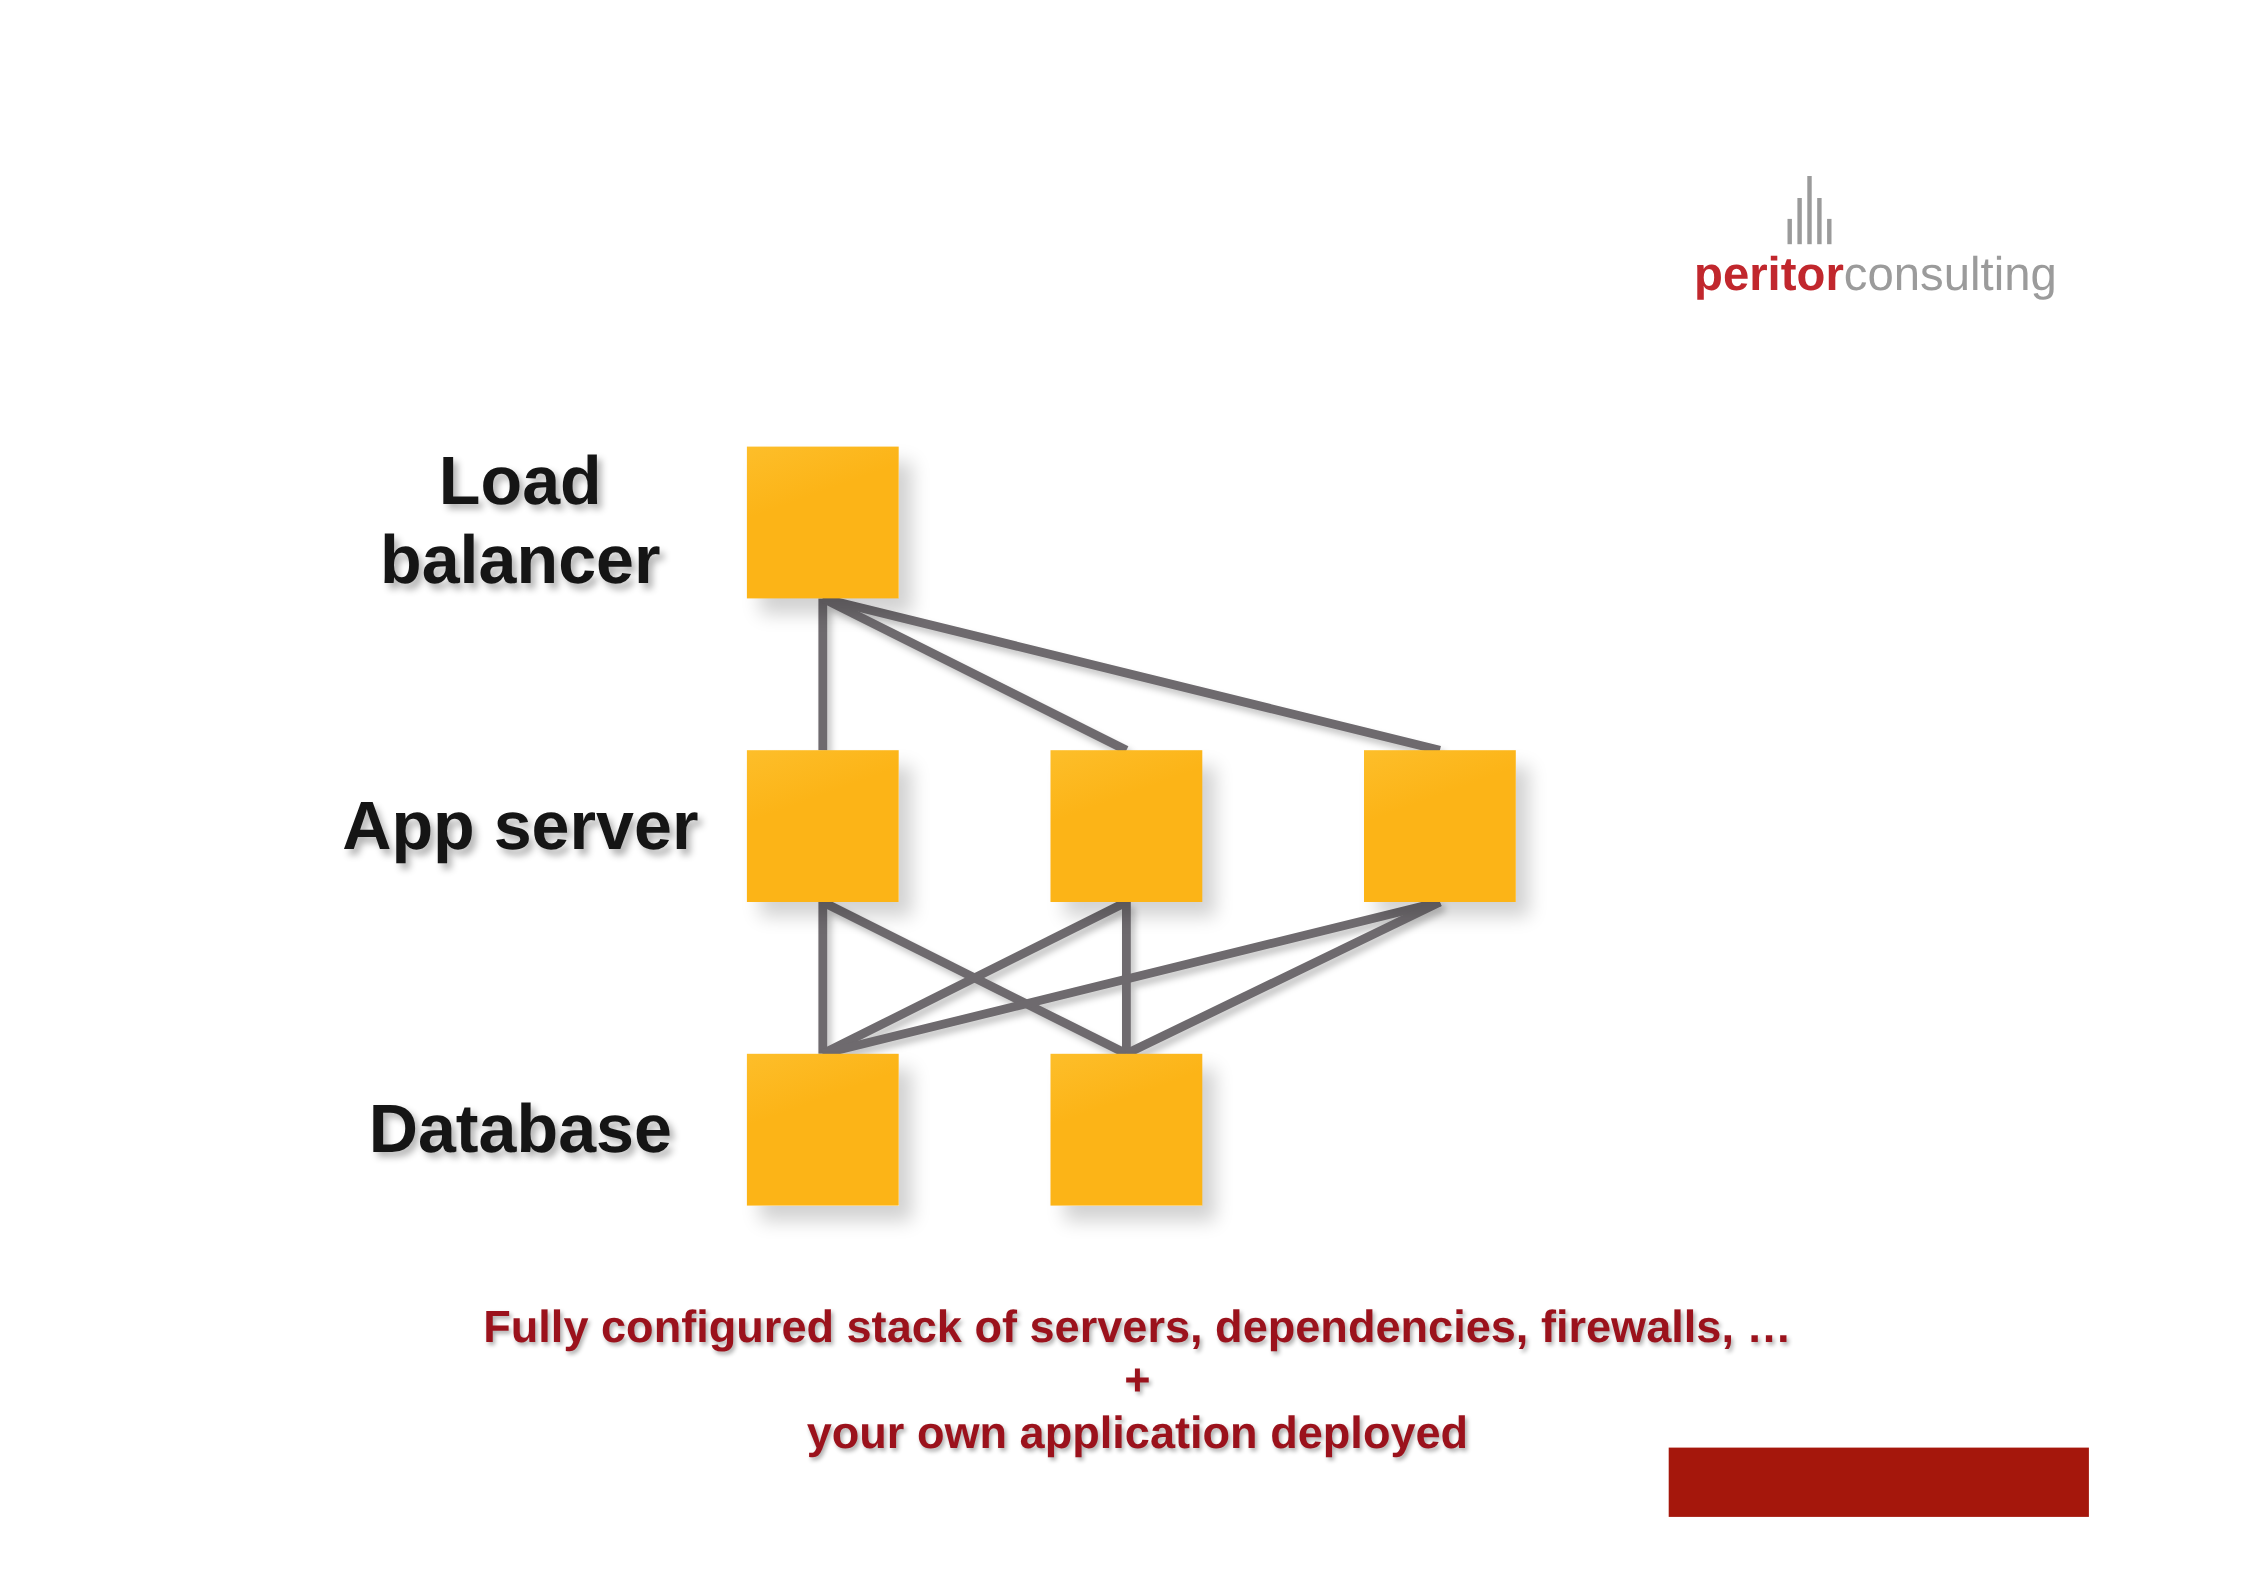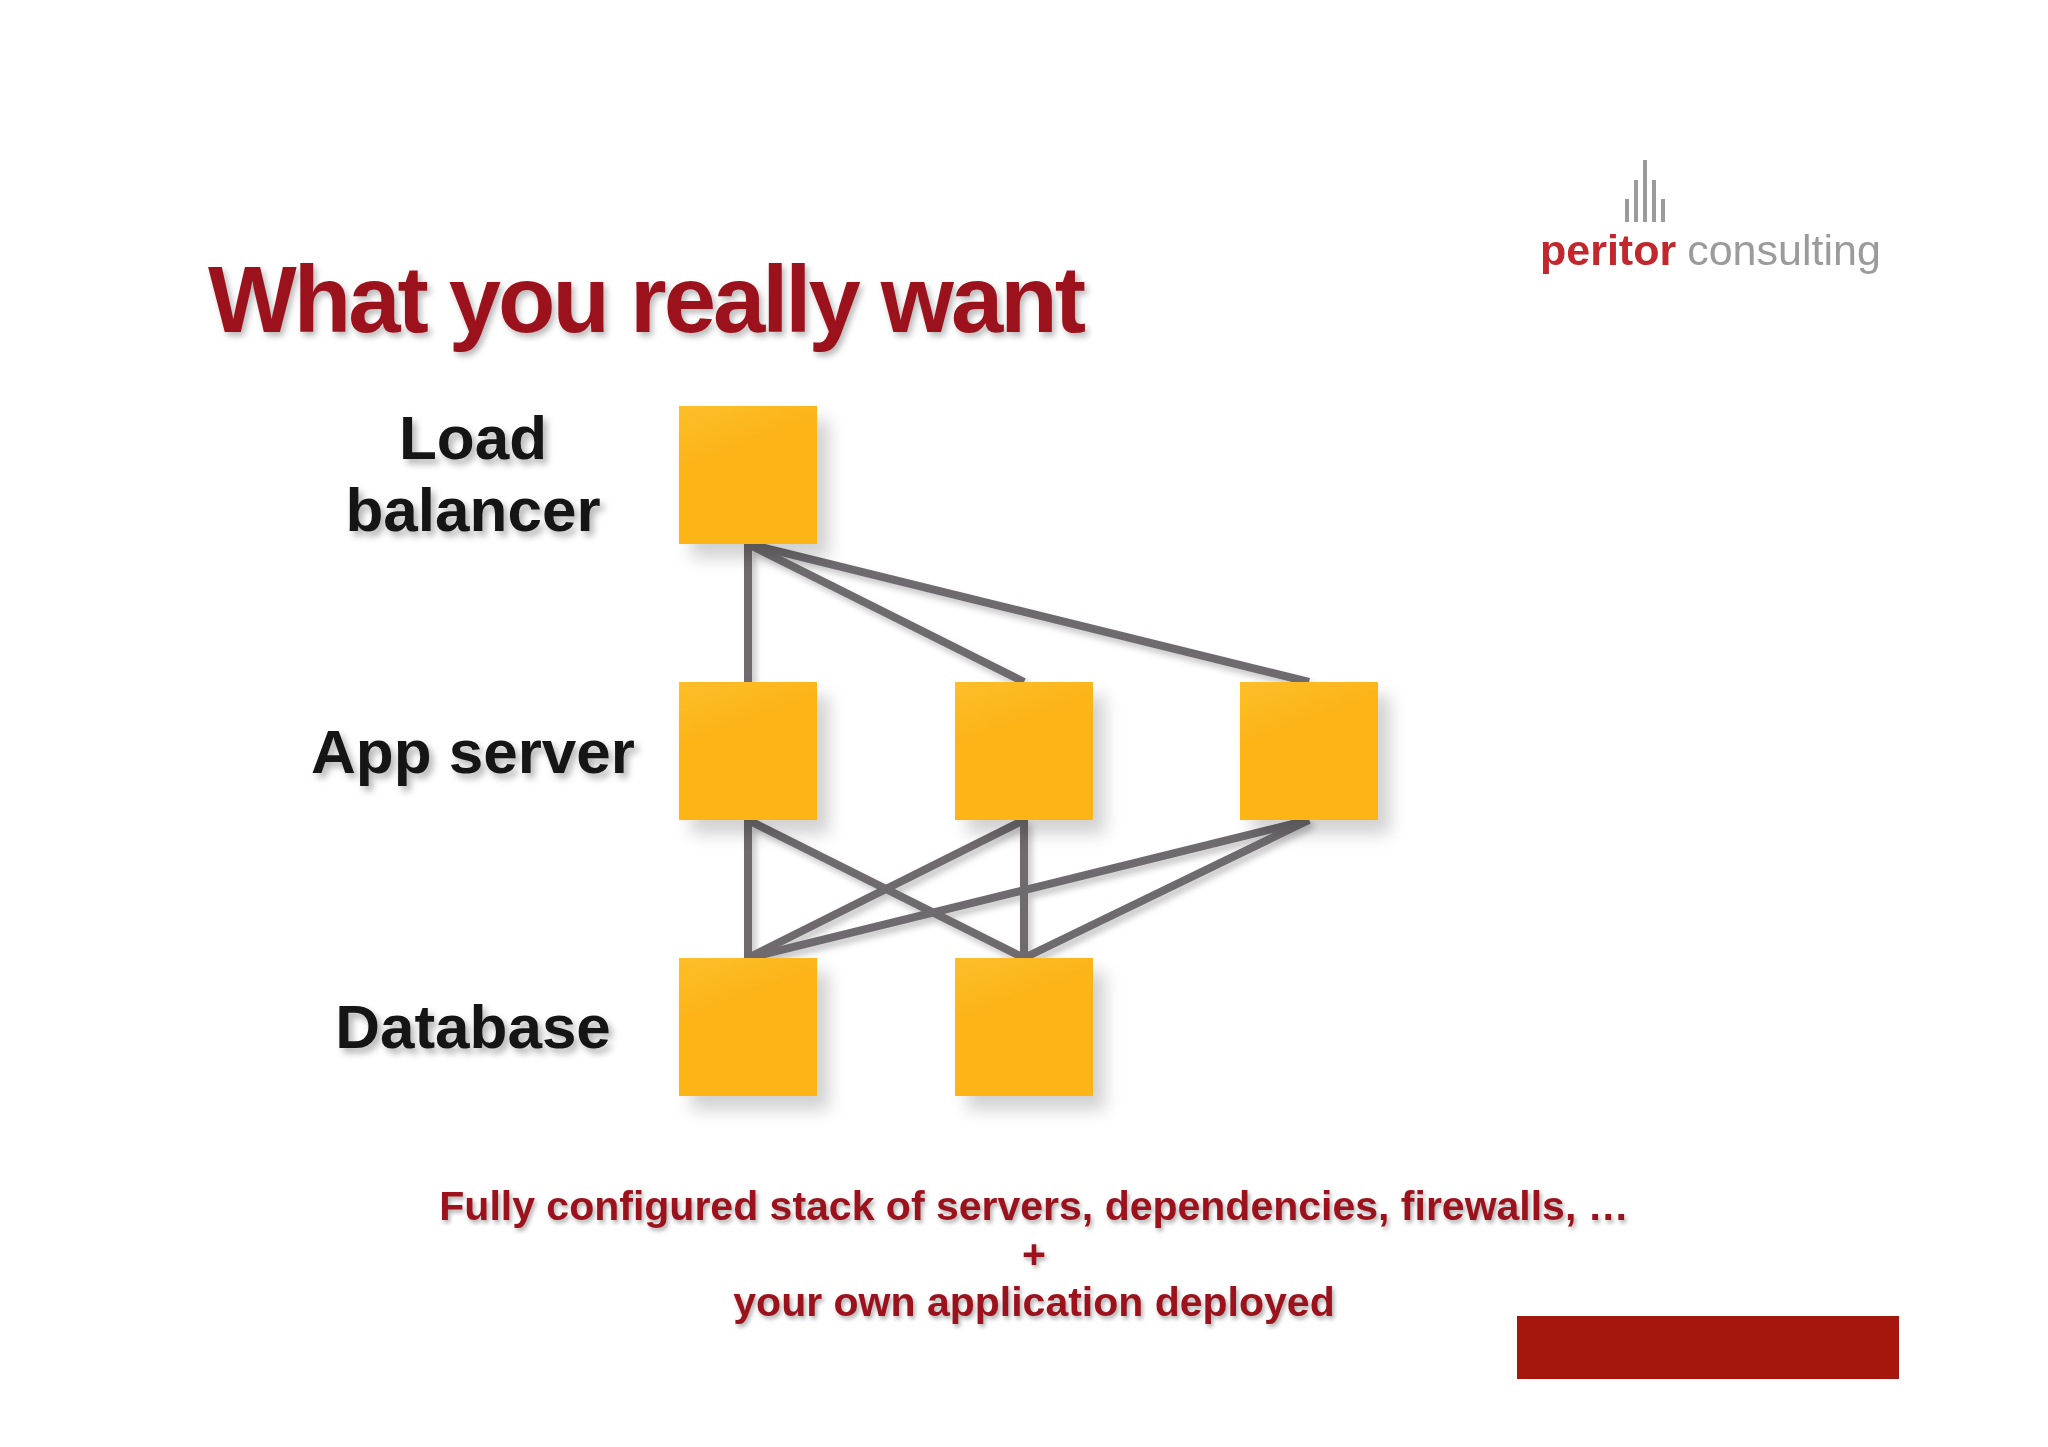--- a/index.html
+++ b/index.html
@@ -57,21 +57,20 @@
     white-space: nowrap;
   }
   .logo-brand {
     font-weight: bold;
     color: var(--brand-red, #C1272D);
     margin-left: 19px;
   }
   .logo-suffix {
     font-weight: normal;
     color: var(--brand-gray, #9B9B9B);
-    margin-left: 11px;
   }
 
   
   .edges-layer {
     position: absolute;
     left: 0;
     top: 0;
     width: 2048px;
     height: 1447px;
   }
@@ -127,21 +126,20 @@
     width: 382px;
     height: 63px;
     background: var(--footer-red, #A5170C);
   }
 </style>
 </head>
 <body>
 
 <div class="slide">
 
-  <h1 class="title">What you really want</h1>
 
   <div class="logo">
     <div class="logo-bars">
         <div class="logo-bar" style="height: 23px;"></div>
         <div class="logo-bar" style="height: 42px;"></div>
         <div class="logo-bar" style="height: 62px;"></div>
         <div class="logo-bar" style="height: 42px;"></div>
         <div class="logo-bar" style="height: 23px;"></div>
       </div>
     <div class="logo-text">

